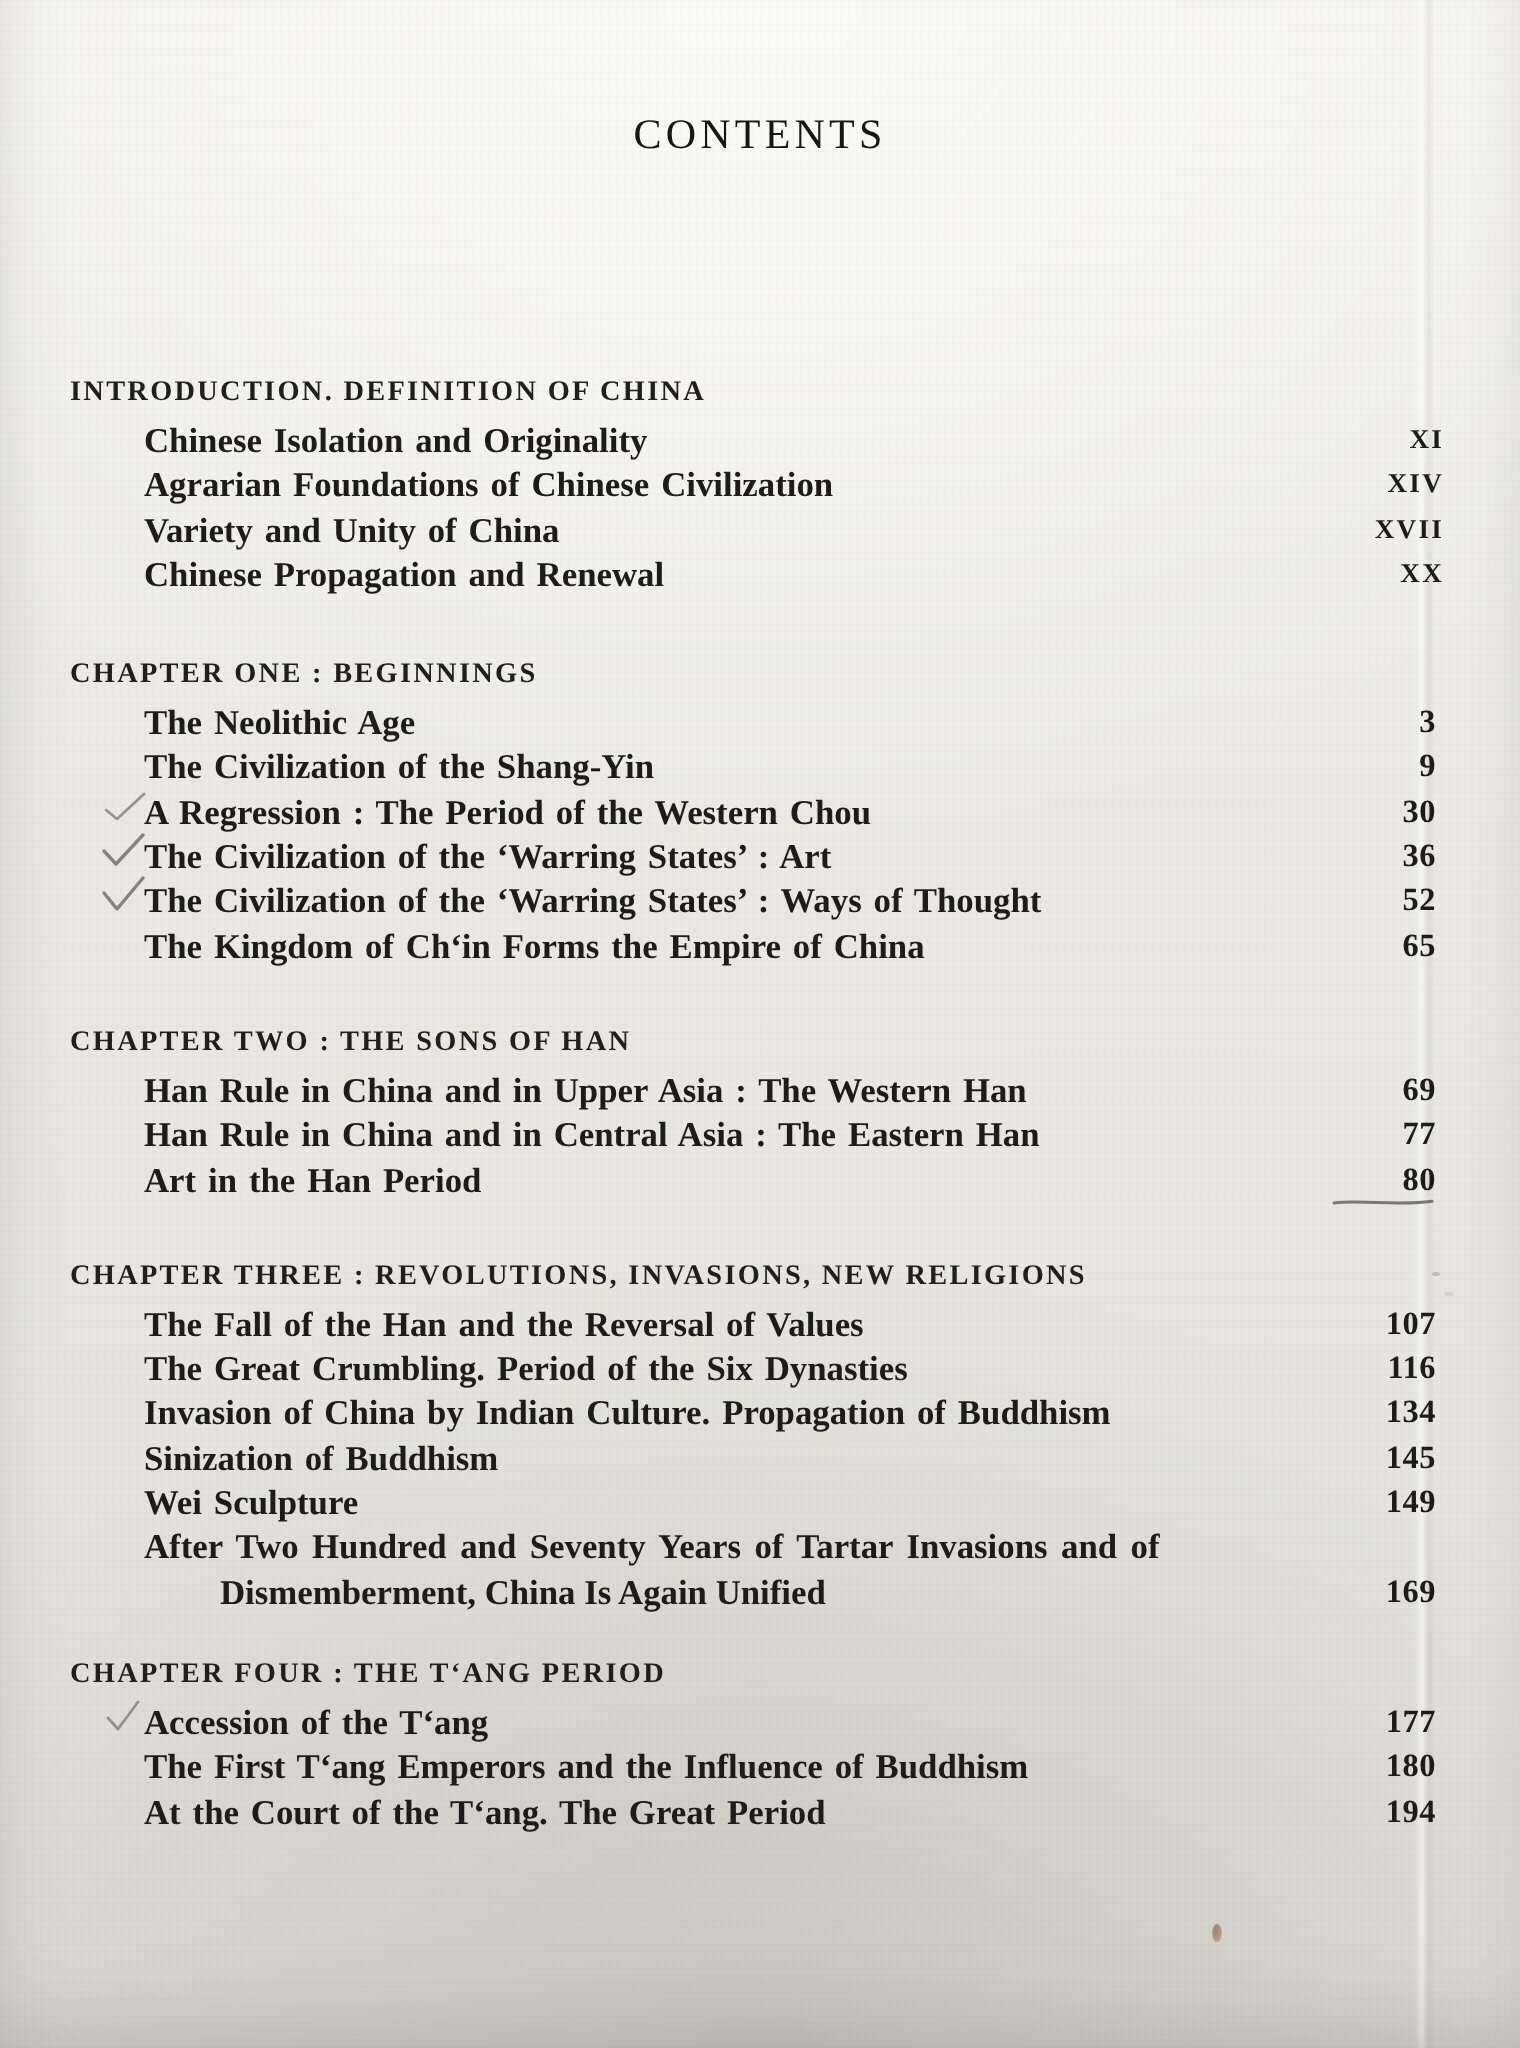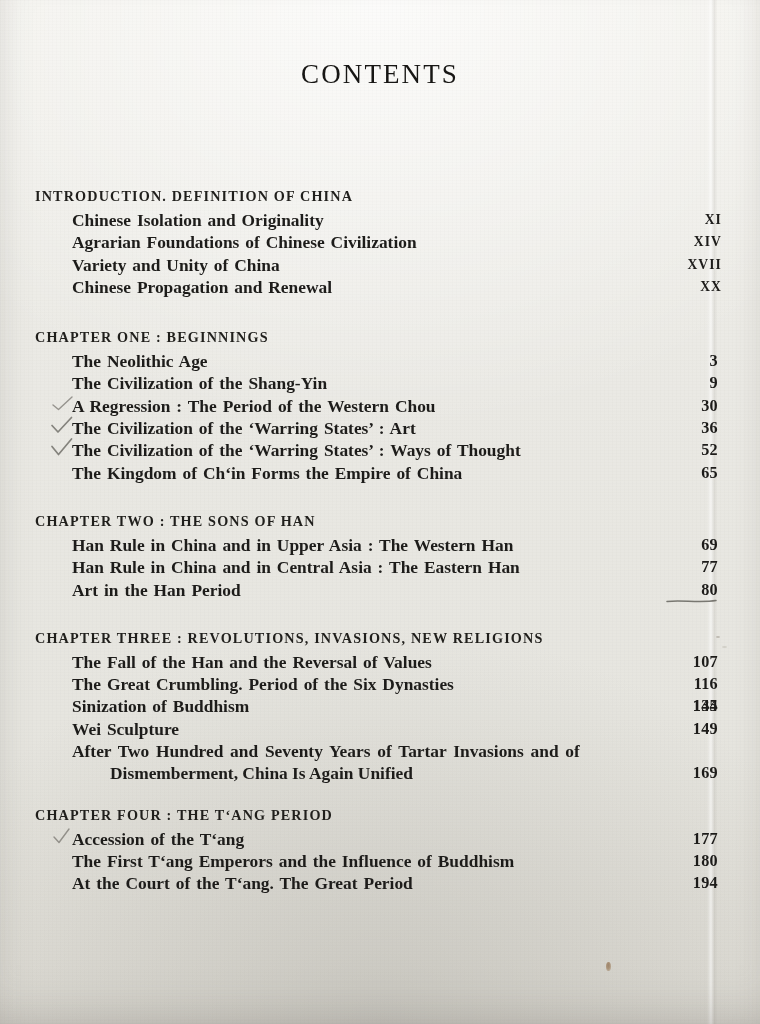--- a/index.html
+++ b/index.html
@@ -55,21 +55,21 @@
                 inset -24px 0 36px -34px rgba(120,116,108,.20);
   }
 
   
   .doc-title {
     position: absolute;
     top: 41px;
     left: 0;
     width: 100%;
     text-align: center;
-    font-size: 27px;
+    font-size: 21px;
     letter-spacing: 2.1px;
     font-weight: 400;
     color: #171614;
   }
 
   
   .toc {
     position: absolute;
     top: 188px;
     left: 0;
@@ -287,20 +287,21 @@
 
       <div class="entry">
         <span class="label">The Fall of the Han and the Reversal of Values</span>
         <span class="pageno">107</span>
       </div>
       <div class="entry">
         <span class="label">The Great Crumbling. Period of the Six Dynasties</span>
         <span class="pageno">116</span>
       </div>
       <div class="entry">
+        <span class="label">Invasion of China by Indian Culture. Propagation of Buddhism</span>
         <span class="pageno">134</span>
       </div>
       <div class="entry">
         <span class="label">Sinization of Buddhism</span>
         <span class="pageno">145</span>
       </div>
       <div class="entry">
         <span class="label">Wei Sculpture</span>
         <span class="pageno">149</span>
       </div>

